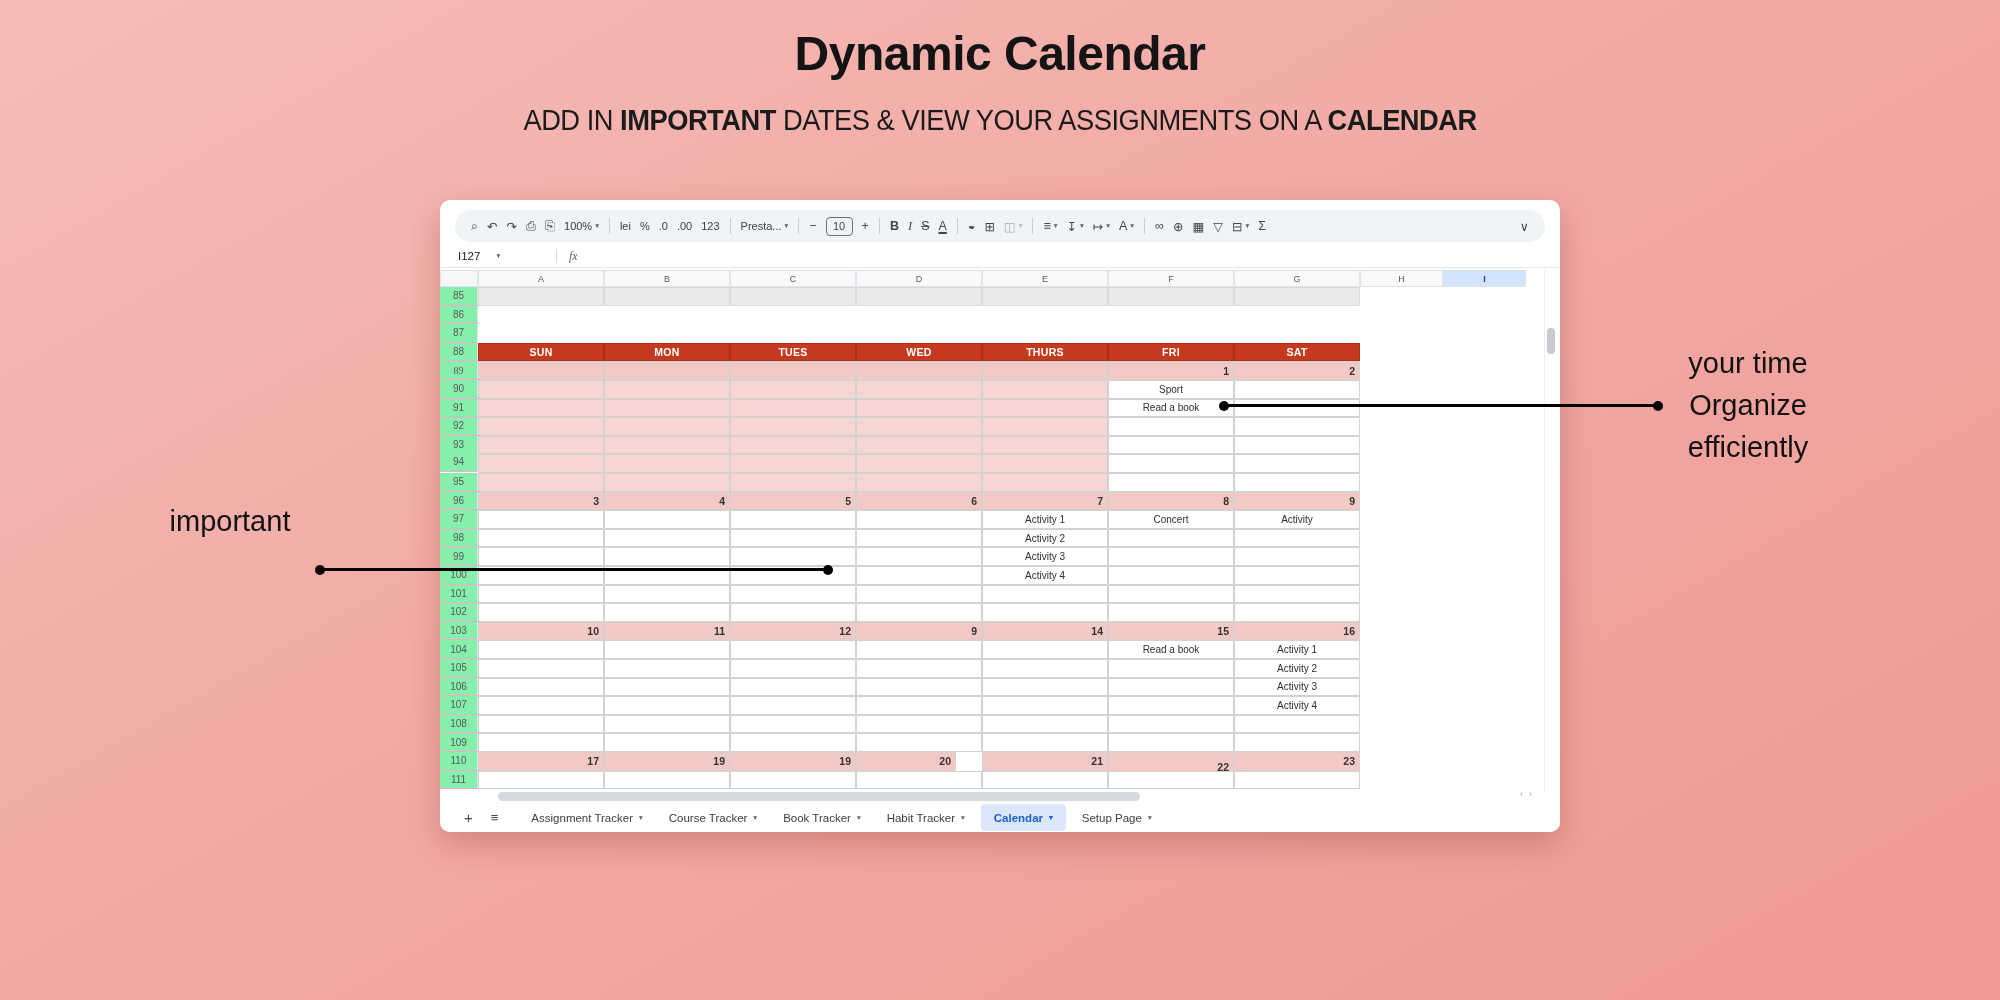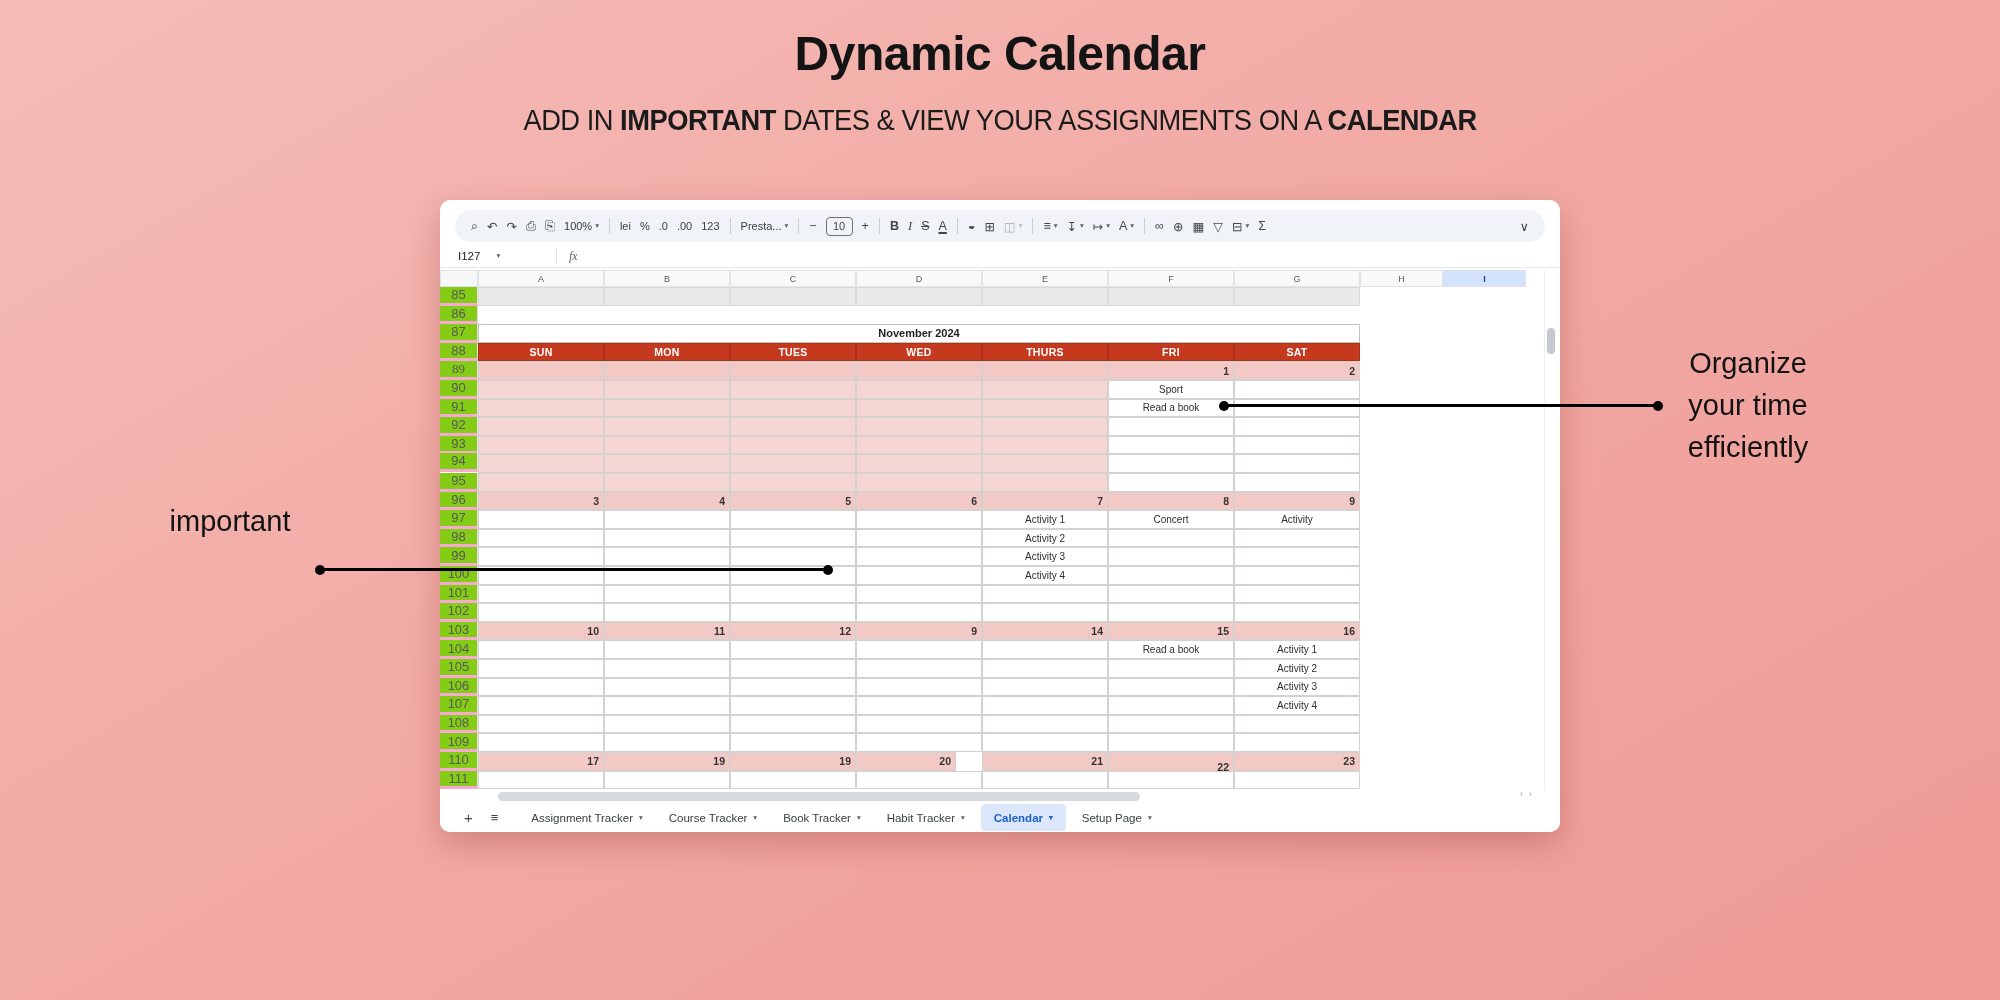--- a/index.html
+++ b/index.html
@@ -39,22 +39,22 @@
     border-bottom:1px solid #e3e6ea;display:flex;align-items:center;font-size:11.5px;color:#202124}
   .name-box{display:flex;align-items:center;gap:16px;padding-left:18px;width:86px}
   .fb-div{width:1px;height:14px;background:#dadce0;margin:0 12px}
   .fx{font-style:italic;color:#5f6368;font-family:"Liberation Serif",serif;font-size:12px}
   
   .grid{position:absolute;left:0;top:70px;width:1104px;height:521px;overflow:hidden;font-family:"Liberation Sans",sans-serif}
   .corner{position:absolute;left:0;top:0;width:38px;height:17px;background:#f6f7f8;border:1px solid #e1e3e6;box-sizing:border-box}
   .col-hdr{position:absolute;top:0;height:17px;background:#f8f9fa;border:1px solid #e1e3e6;box-sizing:border-box;
     font-size:9px;color:#57595b;display:flex;align-items:center;justify-content:center}
   .col-hdr.sel{background:var(--sel-col,#d3e3fd);color:#17408f;font-weight:700}
-  .row-hdr{position:absolute;left:0;width:38px;box-sizing:border-box;border-bottom:3px solid #f9a8d4;
-    border-right:1px solid #e1e3e6;font-size:13px;color:#57595b;display:flex;align-items:center;justify-content:center;background:#84cc16}
+  .row-hdr{position:absolute;left:0;width:38px;box-sizing:border-box;border-bottom:1px solid #f9a8d4;
+    border-right:1px solid #e1e3e6;font-size:10px;color:#57595b;display:flex;align-items:center;justify-content:center;background:#86efac}
   .cell{position:absolute;box-sizing:border-box;border:1px solid #d6d1d1;font-size:10px;color:#2e2e2e;
     display:flex;align-items:center;justify-content:center;overflow:hidden;background:#fff}
   .cell.date{justify-content:flex-end;padding-right:4px;font-weight:700;font-size:10.5px;color:#333}
   .cell.dayhdr{background:var(--red,#c5391f);color:#fff;font-weight:700;font-size:10.5px;border-color:#ad3016;letter-spacing:.3px}
   .cell.month{font-weight:700;font-size:11px;color:#1f1f1f;border-color:#c7c2c2}
   .cell.pinkdate{background:var(--pink-date,#f3c9c5)}
   .cell.pinkweek{background:var(--pink-week,#f6d6d3)}
   .cell.grayband{background:var(--gray-band,#eae8e8);border-color:#dbd9d9}
   
   .vscroll-track{position:absolute;left:1104px;top:70px;width:12px;height:521px;border-left:1px solid #efefef}
@@ -229,21 +229,20 @@
       <div class="row-hdr" style="top: 17px; height: 18.6px;">85</div>
       <div class="cell grayband" style="left: 38px; top: 17px; width: 126px; height: 18.6px;"></div>
       <div class="cell grayband" style="left: 164px; top: 17px; width: 126px; height: 18.6px;"></div>
       <div class="cell grayband" style="left: 290px; top: 17px; width: 126px; height: 18.6px;"></div>
       <div class="cell grayband" style="left: 416px; top: 17px; width: 126px; height: 18.6px;"></div>
       <div class="cell grayband" style="left: 542px; top: 17px; width: 126px; height: 18.6px;"></div>
       <div class="cell grayband" style="left: 668px; top: 17px; width: 126px; height: 18.6px;"></div>
       <div class="cell grayband" style="left: 794px; top: 17px; width: 126px; height: 18.6px;"></div>
       <div class="row-hdr" style="top: 35.6px; height: 18.6px;">86</div>
       <div class="row-hdr" style="top: 54.2px; height: 18.6px;">87</div>
-      <div class="cell month" style="left: 38px; top: 54.2px; width: 882px; height: 18.6px;">November 2024</div>
       <div class="row-hdr" style="top: 72.8px; height: 18.6px;">88</div>
       <div class="cell dayhdr" style="left: 38px; top: 72.8px; width: 126px; height: 18.6px;">SUN</div>
       <div class="cell dayhdr" style="left: 164px; top: 72.8px; width: 126px; height: 18.6px;">MON</div>
       <div class="cell dayhdr" style="left: 290px; top: 72.8px; width: 126px; height: 18.6px;">TUES</div>
       <div class="cell dayhdr" style="left: 416px; top: 72.8px; width: 126px; height: 18.6px;">WED</div>
       <div class="cell dayhdr" style="left: 542px; top: 72.8px; width: 126px; height: 18.6px;">THURS</div>
       <div class="cell dayhdr" style="left: 668px; top: 72.8px; width: 126px; height: 18.6px;">FRI</div>
       <div class="cell dayhdr" style="left: 794px; top: 72.8px; width: 126px; height: 18.6px;">SAT</div>
       <div class="row-hdr" style="top: 91.4px; height: 18.6px; font-family: Liberation Serif, serif;">89</div>
       <div class="cell pinkdate date" style="left: 38px; top: 91.4px; width: 126px; height: 18.6px;"></div>
@@ -468,18 +467,18 @@
           <span class="dd">▾</span>
         </span>
       </span>
   </div>
 </div>
 
 <div class="callout" id="callout-left">
     <div>important</div>
   </div>
 <div class="callout" id="callout-right">
+    <div>your time</div>
     <div>Organize</div>
-    <div>your time</div>
     <div>efficiently</div>
   </div>
 <div class="callout-line" id="line-left"></div>
 <div class="callout-line" id="line-right"></div>
 
 </body></html>

